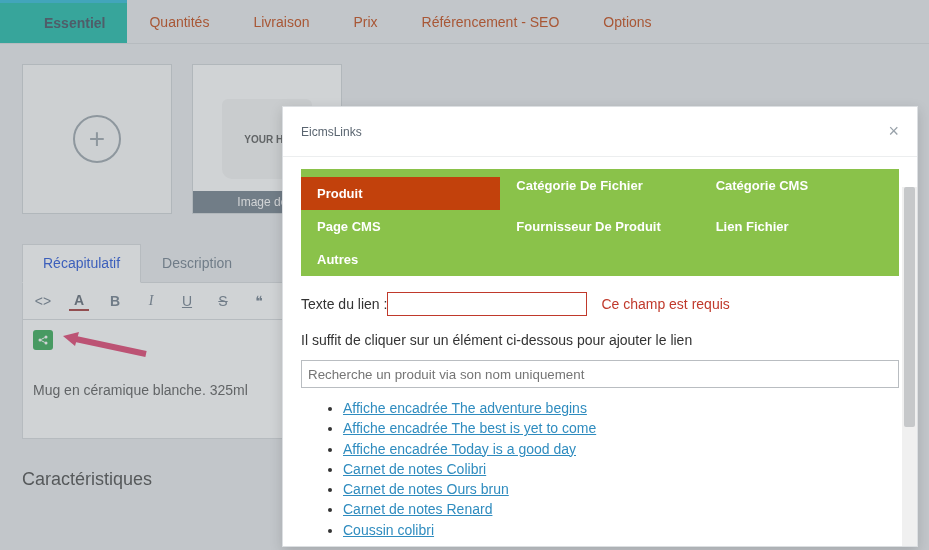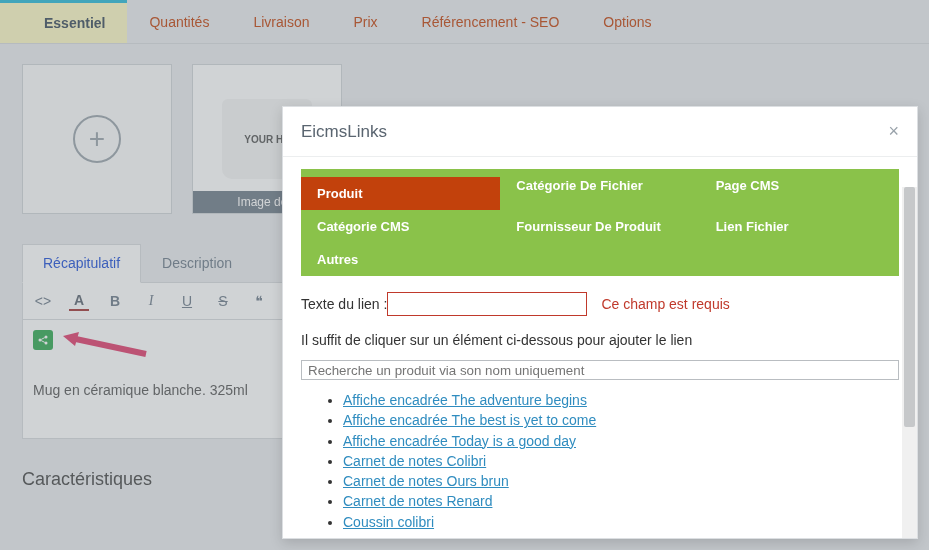--- a/index.html
+++ b/index.html
@@ -1,21 +1,21 @@
 <!DOCTYPE html>
 <html><head>
 <meta charset="utf-8">
 <style>
 * { box-sizing: border-box; margin: 0; padding: 0; }
 body { font-family: -apple-system, BlinkMacSystemFont, "Segoe UI", Helvetica, Arial, sans-serif; font-size: 14px; background: #eaecee; width: 929px; height: 550px; overflow: hidden; position: relative; }
 
 
 .main-tabs { display: flex; align-items: center; background: #eaecee; border-bottom: 1px solid #d7dbde; }
 .main-tab { padding: 12px 22px; color: #c2410c; cursor: pointer; }
-.main-tab.active { background: #fef9c3; color: #3a4a59; border-top: 3px solid #25b9d7; font-weight: 600; padding-left: 44px; }
+.main-tab.active { background: #14b8a6; color: #3a4a59; border-top: 3px solid #25b9d7; font-weight: 600; padding-left: 44px; }
 
 
 .page-wrap { padding: 20px 22px; }
 
 
 .images-row { display: flex; gap: 20px; }
 .img-card { width: 150px; height: 150px; border: 1px solid #d0d4d8; display: flex; flex-direction: column; align-items: center; justify-content: center; position: relative; background:#fff; }
 .img-card.add { background: #fafbfb; }
 .add-circle { width: 48px; height: 48px; border: 2px solid #9aa3ab; border-radius: 50%; display: flex; align-items: center; justify-content: center; color:#9aa3ab; font-size: 28px; }
 .img-card .thumb { width: 100%; height: 100%; display:flex; align-items:center; justify-content:center; background:#fff; }
@@ -48,34 +48,34 @@
 
 .dim { position:absolute; inset:0; background:rgba(120,128,135,0.35); }
 
 
 .fake-scroll { position:absolute; right:0; top:80px; bottom:0; width:15px; background:#f0f0f0; }
 .fake-scroll .thumb { position:absolute; top:0; left:2px; right:2px; height:240px; background:#c6c8ca; border-radius:2px; }
 
 
 .modal { position:absolute; left:282px; top:106px; width:636px; background:#fff; border:1px solid #dcdfe2; box-shadow:0 4px 12px rgba(0,0,0,0.15); }
 .modal-header { display:flex; align-items:center; justify-content:space-between; padding:14px 18px; border-bottom:1px solid #eceeef; }
-.modal-title { font-size:17px; color:#5a6570; }
+.modal-title { font-size:12px; color:#5a6570; }
 .modal-close { font-size:18px; color:#9aa3ab; cursor:pointer; }
 .modal-body { padding: 12px 18px 6px 18px; max-height: 400px; overflow:hidden; }
 
 
 .green-tabs { background:#8ac24a; display:grid; grid-template-columns: repeat(3,1fr); }
 .gtab { color:#fff; padding:9px 16px; font-size:13px; font-weight:600; cursor:pointer; }
 .gtab.active { background:#c2410c;margin-top:8px; }
 
 
 .form-row { margin-top: 16px; display:flex; align-items:center; gap:0; flex-wrap:wrap; }
 .form-label { color:#333; }
 .text-input { border:1px solid #c0392b; height:24px; width:200px; padding:2px 6px; }
-.text-input.wide { border:1px solid #b9bdc1; width:100%; height:20px; color:#8a8f94; }
+.text-input.wide { border:1px solid #b9bdc1; width:100%; height:28px; color:#8a8f94; }
 .err-msg { color:#c0392b; margin-left:14px; }
 .checkbox { width:14px; height:14px; }
 
 .instruction { margin-top:16px; color:#333; }
 
 .search-row { margin-top:12px; }
 
 .link-list { margin: 10px 0 0 42px; }
 .link-list li { color:#2f8cbf; text-decoration:underline; cursor:pointer; line-height:1.45; list-style: disc; }
 .link-list li::marker { color:#333; }
@@ -148,22 +148,22 @@
 
 <div class="modal">
   <div class="modal-header">
     <div class="modal-title">EicmsLinks</div>
     <div class="modal-close">×</div>
   </div>
   <div class="modal-body">
     <div class="green-tabs">
       <div class="gtab active">Produit</div>
       <div class="gtab">Catégorie De Fichier</div>
+      <div class="gtab">Catégorie CMS</div>
       <div class="gtab">Page CMS</div>
-      <div class="gtab">Catégorie CMS</div>
       <div class="gtab">Fournisseur De Produit</div>
       <div class="gtab">Lien Fichier</div>
       <div class="gtab">Autres</div>
     </div>
 
     <div class="form-row">
       <span class="form-label">Texte du lien :</span>
       <input type="text" class="text-input" style="">
       <span class="err-msg">Ce champ est requis</span>
     </div>

